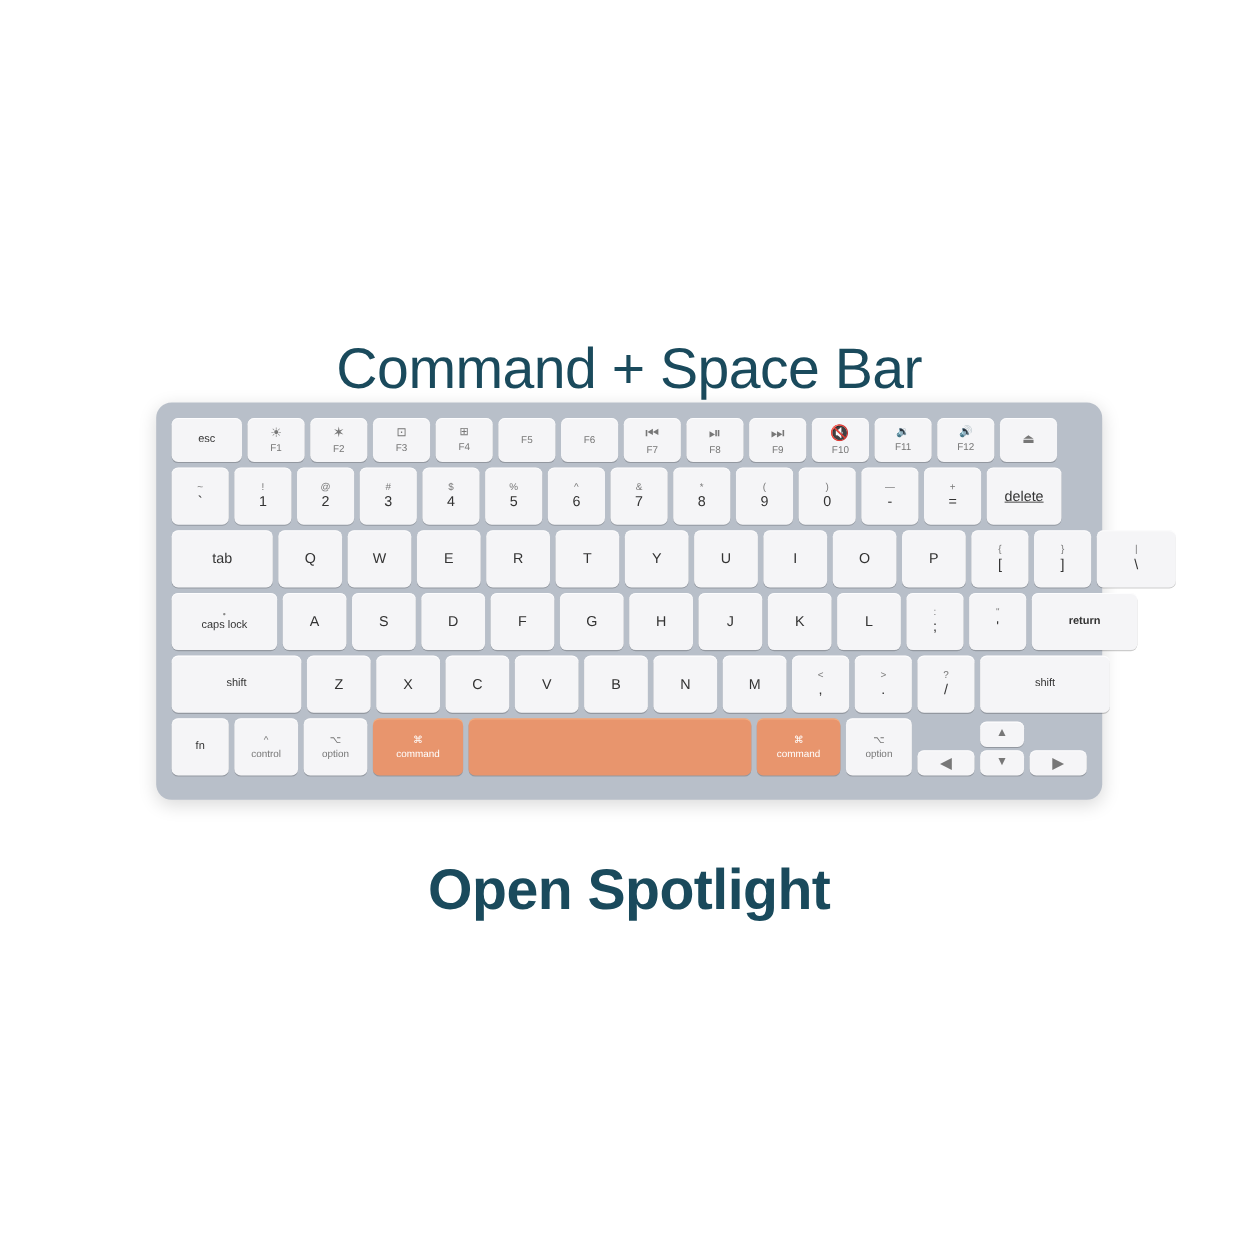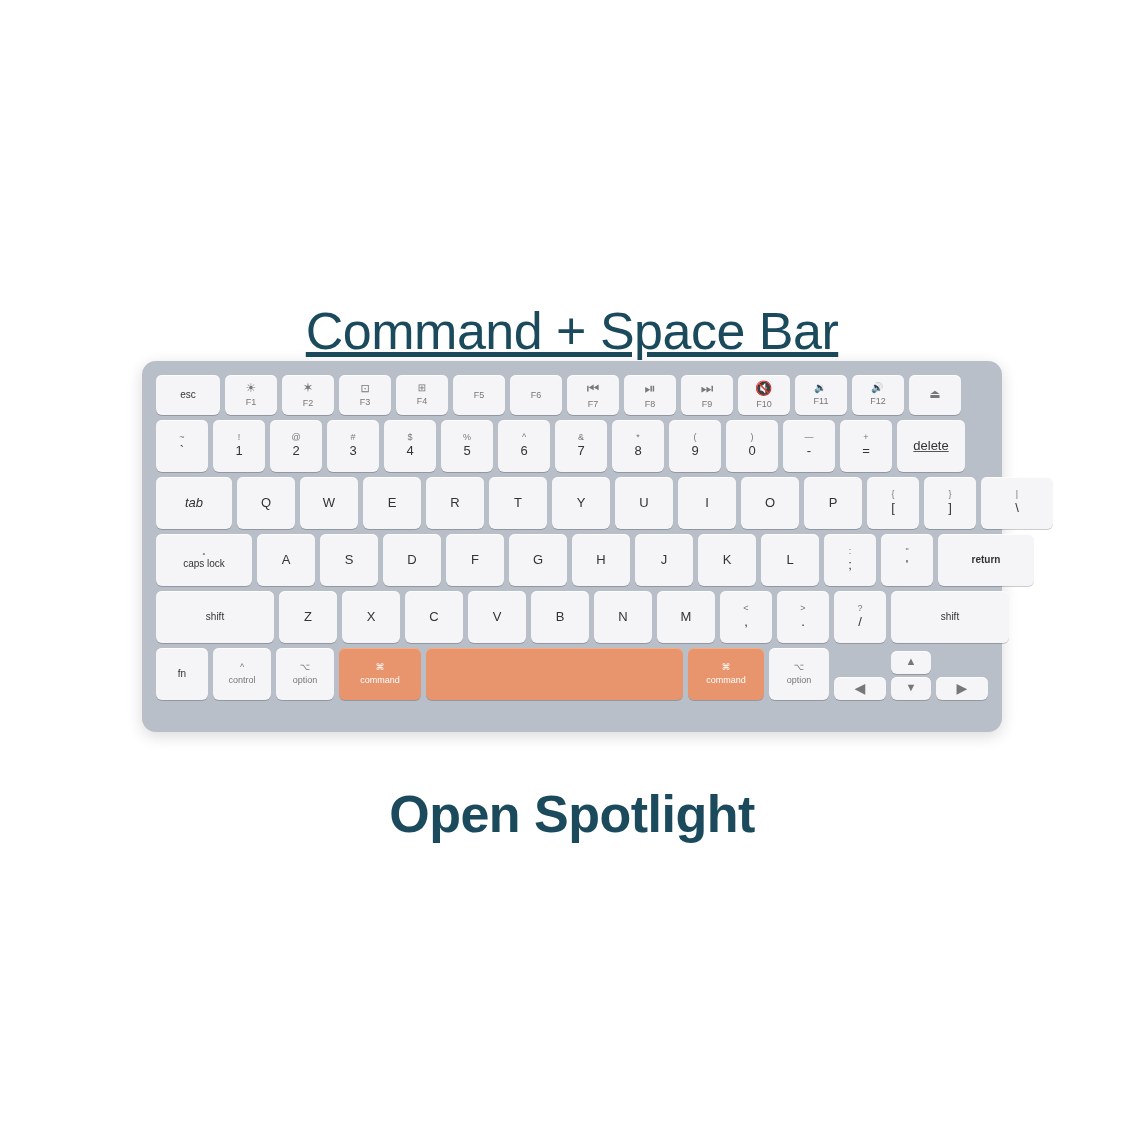--- a/index.html
+++ b/index.html
@@ -14,36 +14,35 @@
       justify-content: center;
       font-family: 'Helvetica Neue', Arial, sans-serif;
       overflow: hidden;
     }
 
     .title {
       font-size: 52px;
       font-weight: 400;
       color: #1a4a5c;
       letter-spacing: -0.5px;
-      text-decoration: underline;
     }
 
     .subtitle {
       font-size: 52px;
       font-weight: 700;
       color: #1a4a5c;
       margin-top: 52px;
       letter-spacing: -0.5px;
     }
 
     
     .keyboard {
       background: #b8bfc9;
       border-radius: 14px;
-      padding: 14px 14px 32px 14px;
+      padding: 14px 14px 22px 14px;
       display: flex;
       flex-direction: column;
       gap: 5px;
       width: 860px;
       box-shadow: 0 4px 16px rgba(0,0,0,0.15);
     }
 
     .key-row {
       display: flex;
       gap: 5px;
@@ -107,21 +106,21 @@
     
     .row-fn .key { height: 40px; }
     .key-esc { width: 64px; }
     .key-fn { width: 52px; font-size: 9px; }
 
     
     .key-num { width: 52px; }
     .key-delete { width: 68px; font-size: 10px; text-decoration: underline; }
 
     
-    .key-tab { width: 76px; font-size: 10px; font-style: italic; }
+    .key-tab { width: 92px; font-size: 10px; }
     .key-letter { width: 58px; }
     .key-backslash { width: 72px; }
 
     
     .key-capslock { width: 96px; font-size: 9px; }
     .key-return { width: 96px; font-size: 10px; }
 
     
     .key-shift-l { width: 118px; font-size: 10px; }
     .key-shift-r { width: 118px; font-size: 10px; }

